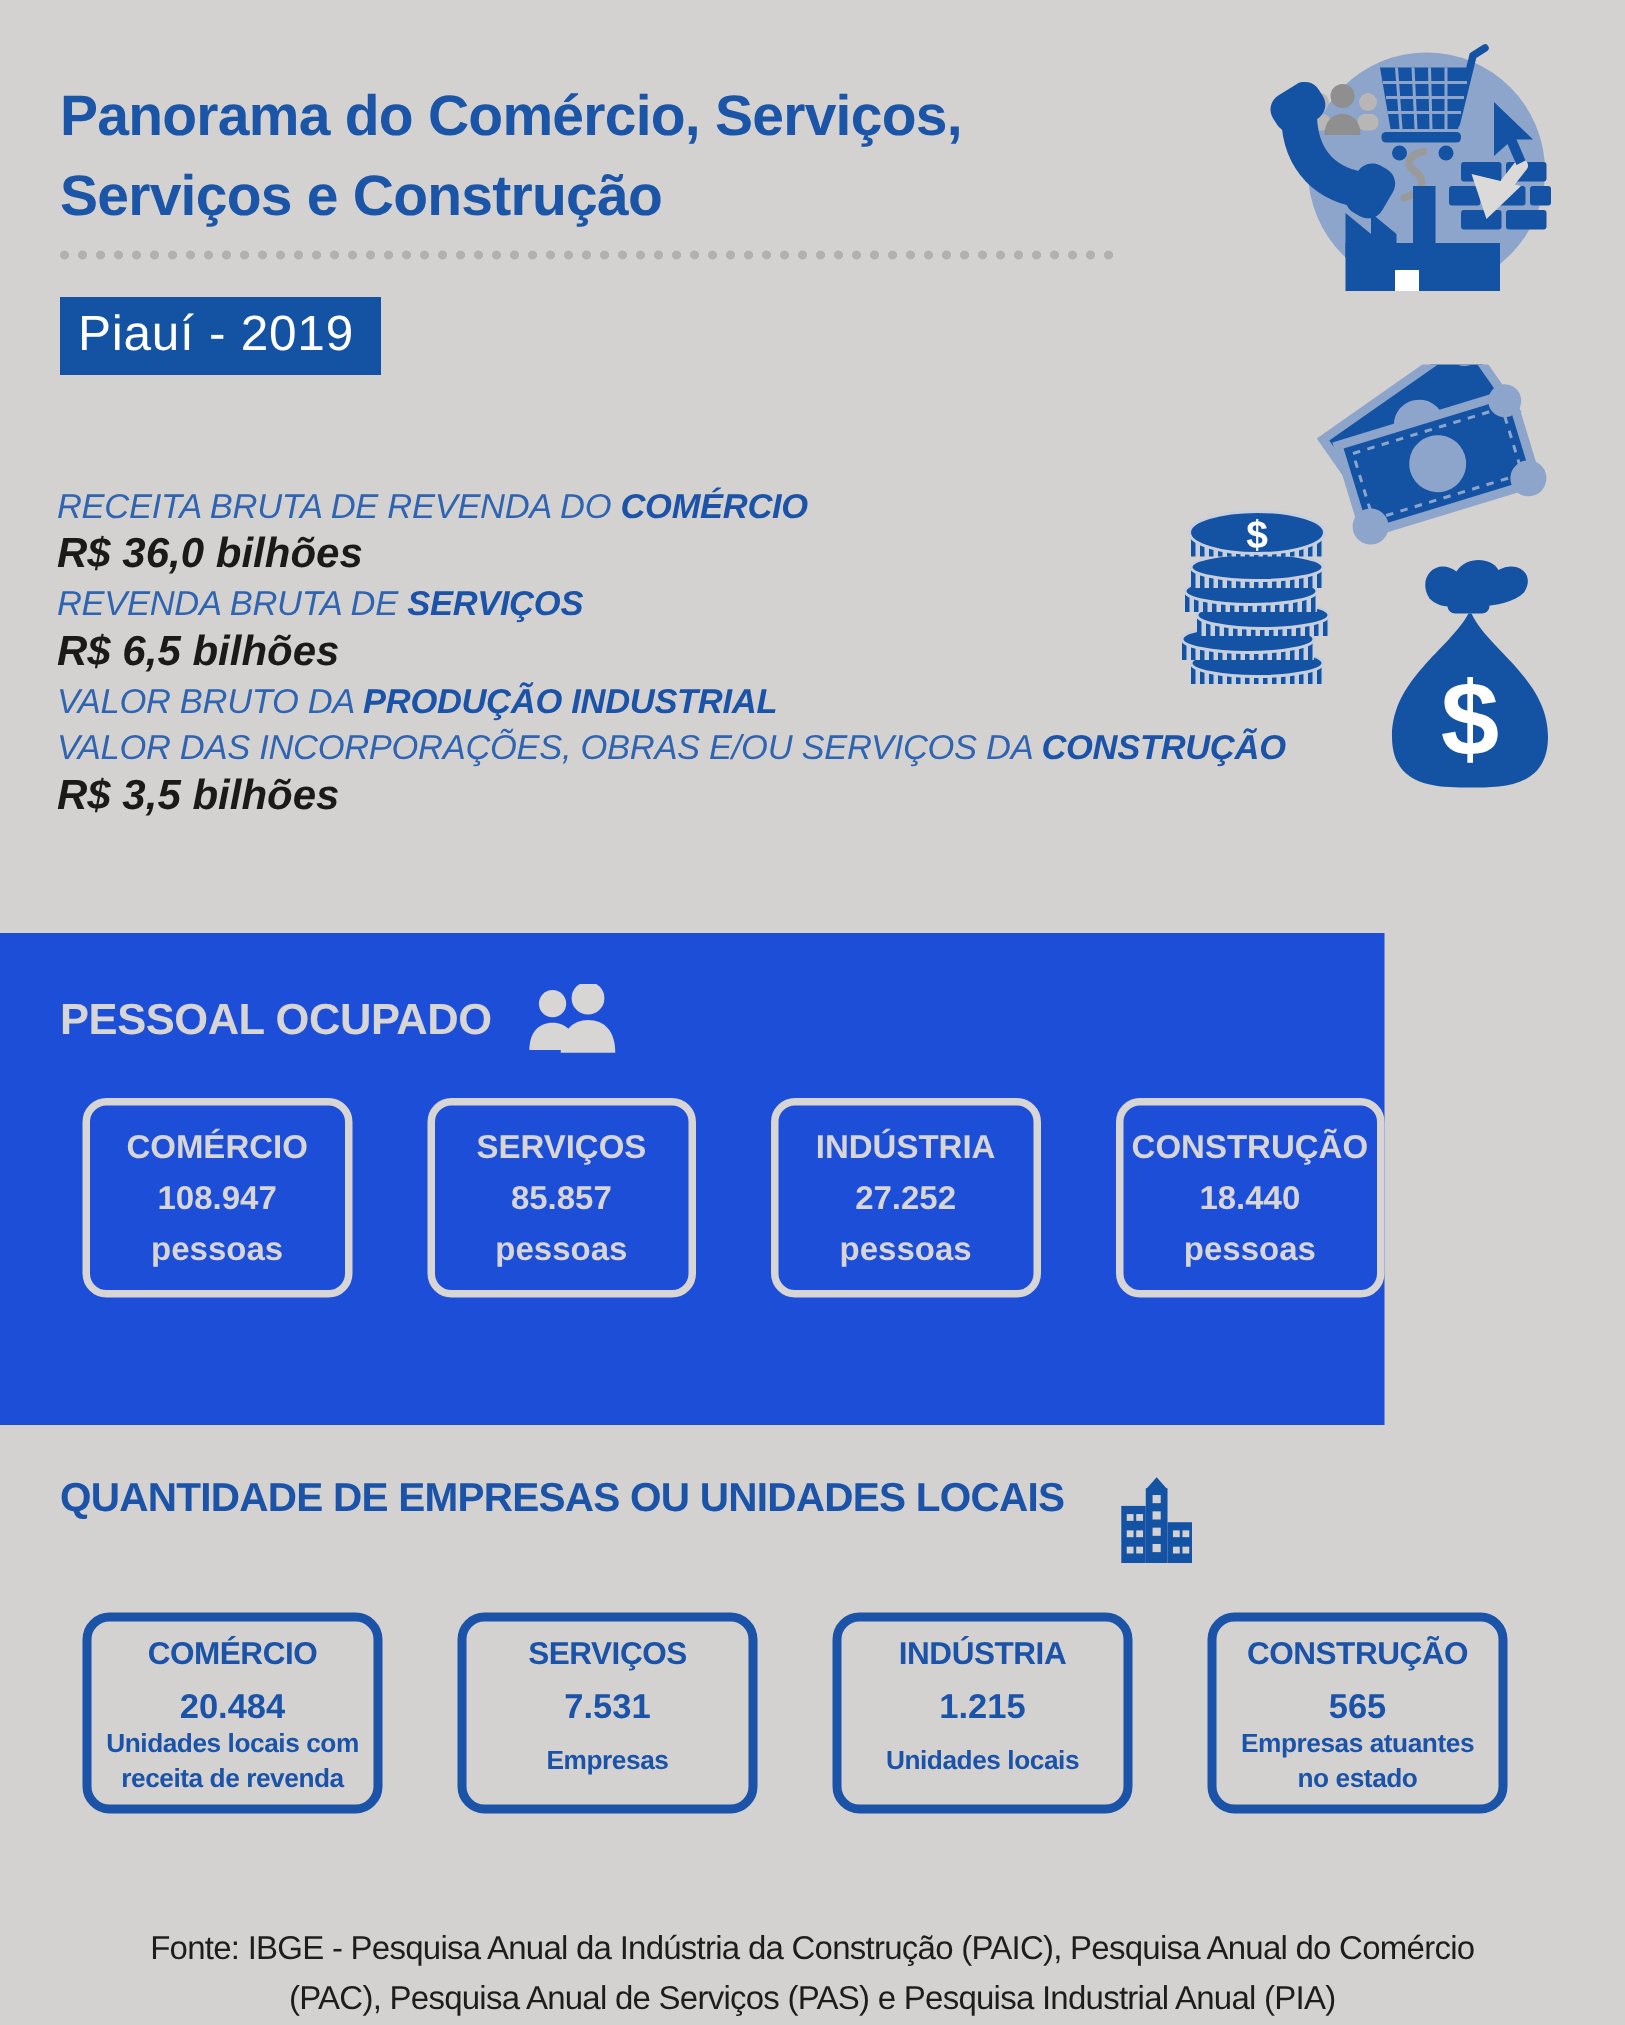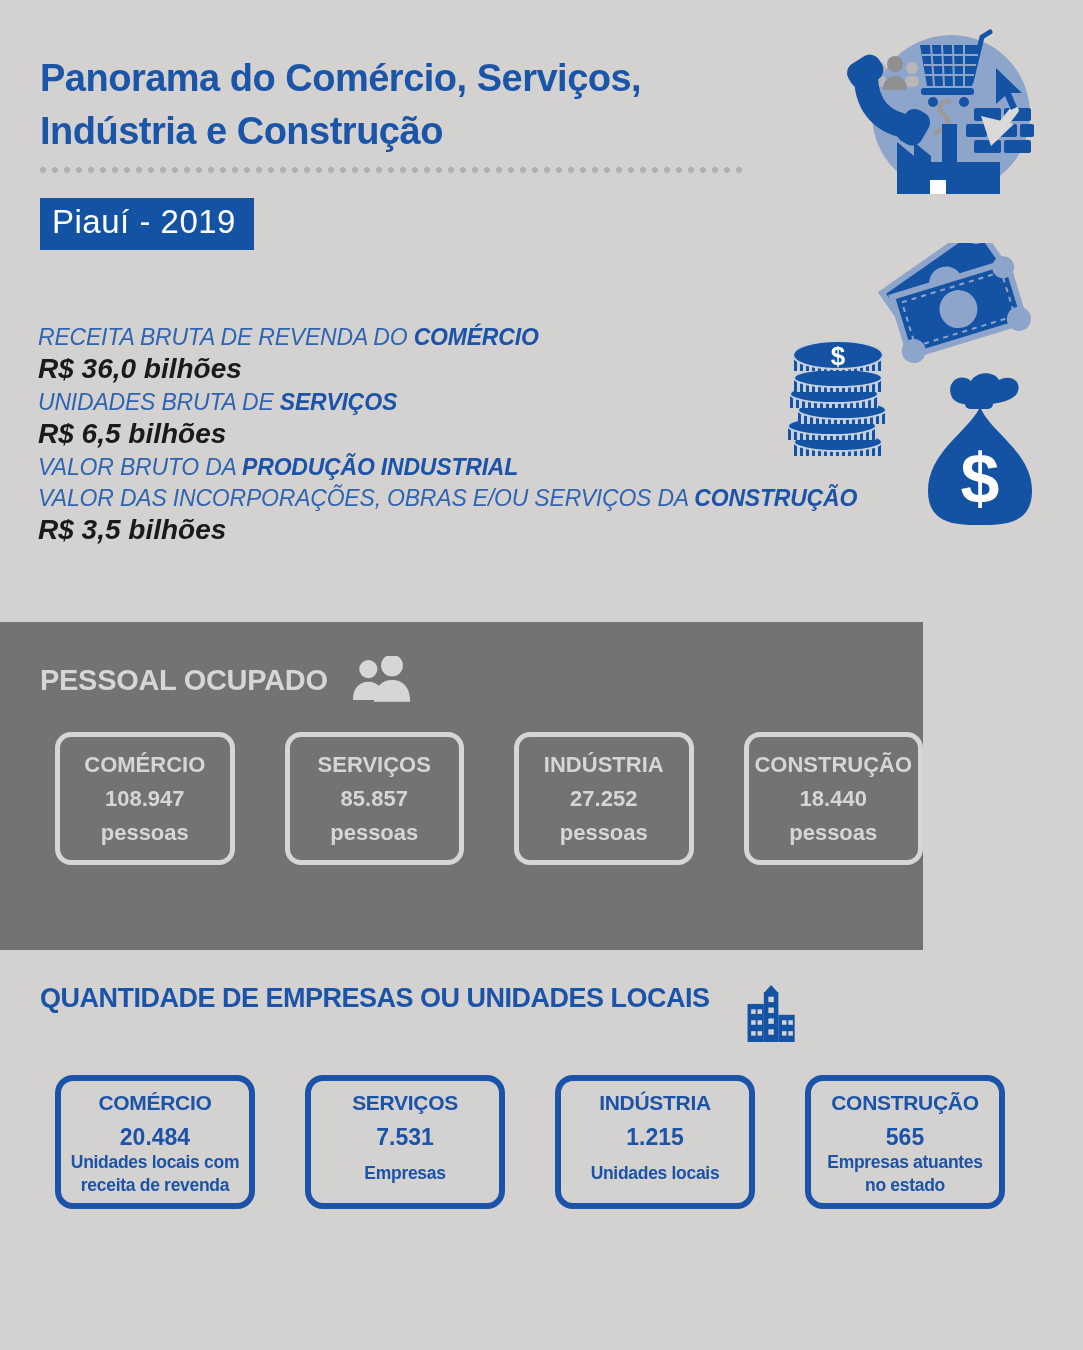--- a/index.html
+++ b/index.html
@@ -21,21 +21,21 @@
   .metrics { position:absolute; left:38px; top:324px; display:flex; flex-direction:column; gap:4px;font-style:italic; }
   .metric-label { font-size:23px; color:#2e64b2; letter-spacing:-0.2px; }
   .metric-label strong { color:#1a53a8; font-weight:bold; }
   .metric-value { font-size:28px; font-weight:bold; color:#1c1a19; margin-top:2px; }
 
   
   .hero { position:absolute; left:833px; top:12px; }
   .money { position:absolute; left:770px; top:243px; }
 
   
-  .band { position:absolute; left:0; top:622px; width:923px; height:328px; background:#737373; }
+  .band { position:absolute; left:0; top:622px; width:923px; height:328px; background:#1d4ed8; }
   .band-head { display:flex; align-items:center; gap:24px; margin:34px 0 0 40px; }
   .band-head h2 { font-size:29px; font-weight:bold; color:#d8d5d5; letter-spacing:-0.3px; }
   .cards { display:flex; gap:50px; margin:28px 0 0 55px; }
   .card-light { width:200px; height:133px; border:5px solid #d8d5d5; border-radius:16px;
                 display:flex; flex-direction:column; justify-content:center; align-items:center;
                 text-align:center; color:#d8d5d5; font-weight:bold; font-size:22px; line-height:34px; }
 
   
   .empresas { position:absolute; left:0; top:975px; width:1083px; }
   .emp-head { display:flex; align-items:flex-start; gap:33px; margin:8px 0 0 40px; }
@@ -54,21 +54,21 @@
             font-size:22px; color:#1f1d1b; line-height:1.5; letter-spacing:-0.5px; }
   .footer span { display:block; }
 </style>
 </head>
 <body>
 
 <div class="poster">
 
   <h1 class="title">
     <span>Panorama do Comércio, Serviços,</span>
-    <span>Indústria e Construção</span>
+    <span>Serviços e Construção</span>
   </h1>
 
   <div class="divider"></div>
 
   <div class="badge">Piauí - 2019</div>
 
   <div class="hero">
     <svg width="238" height="202" viewBox="0 0 238 202">
       <circle cx="118" cy="102" r="79" fill="#8da4cb"></circle>
 
@@ -135,21 +135,21 @@
   <div class="metrics">
     <div class="metric">
       <div class="metric-label">
         <span>RECEITA BRUTA DE REVENDA DO</span>
         <strong>COMÉRCIO</strong>
       </div>
       <div class="metric-value">R$ 36,0 bilhões</div>
     </div>
     <div class="metric">
       <div class="metric-label">
-        <span>UNIDADES BRUTA DE</span>
+        <span>REVENDA BRUTA DE</span>
         <strong>SERVIÇOS</strong>
       </div>
       <div class="metric-value">R$ 6,5 bilhões</div>
     </div>
     <div class="metric">
       <div class="metric-label">
         <span>VALOR BRUTO DA</span>
         <strong>PRODUÇÃO INDUSTRIAL</strong>
       </div>
     </div>
@@ -312,14 +312,18 @@
       <div class="card-blue">
         <div class="c-title">CONSTRUÇÃO</div>
         <div class="c-value">565</div>
         <div class="c-unit-wrap">
             <div class="c-unit">Empresas atuantes no estado</div>
           </div>
       </div>
     </div>
   </section>
 
+  <div class="footer">
+    <span>Fonte: IBGE - Pesquisa Anual da Indústria da Construção (PAIC), Pesquisa Anual do Comércio</span>
+    <span>(PAC), Pesquisa Anual de Serviços (PAS) e Pesquisa Industrial Anual (PIA)</span>
+  </div>
 
 </div>
 
 </body></html>

